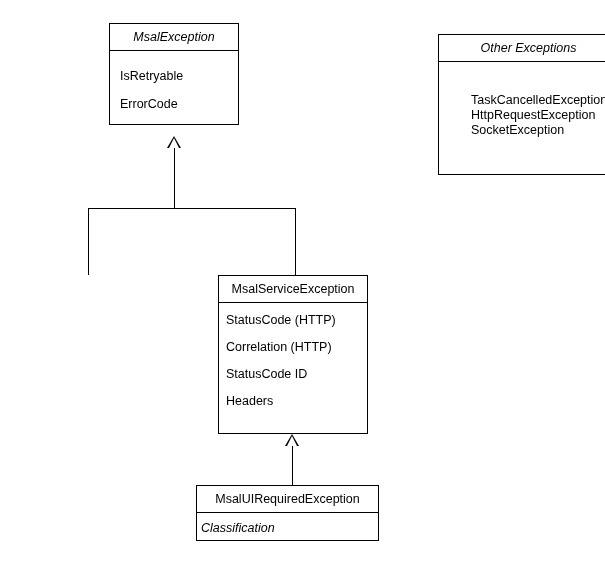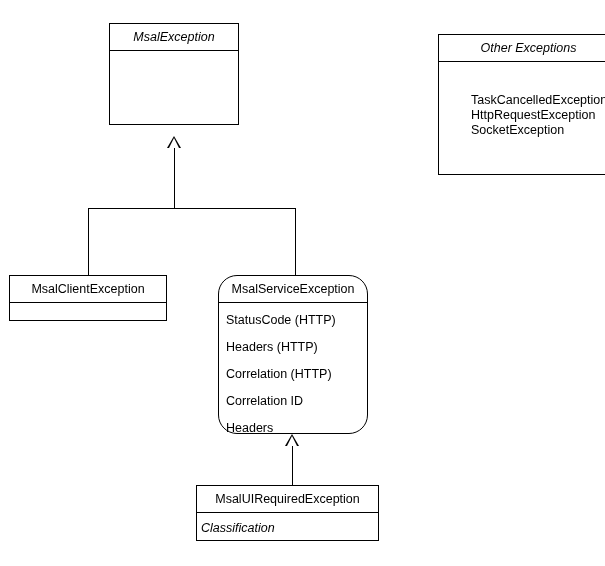--- a/index.html
+++ b/index.html
@@ -87,21 +87,20 @@
   }
   #box-msal-client-exception .uml-body {
     height: 18px;
   }
   
   #box-msal-service-exception {
     left: 218px;
     top: 275px;
     width: 150px;
     height: 159px;
-    border-radius: 19px;
   }
   #box-msal-service-exception .uml-body {
     padding: 10px 0 0 7px;
   }
   #box-msal-service-exception .attr {
     margin-bottom: 13px;
   }
   
   #box-msal-uirequired-exception {
     left: 196px;
@@ -162,43 +161,42 @@
   </div>
 
   <div class="conn vline" style="left:292px; top:446px; height:39px;"></div>
   <div class="arrowhead" style="left:292px; top:434px;">
     <span class="tri-outer"></span>
     <span class="tri-inner"></span>
   </div>
 
   <div class="uml-box" id="box-msal-exception">
     <div class="uml-header italic">MsalException</div>
+    <div class="uml-body">
+      <div class="attr">IsRetryable</div>
+      <div class="attr">ErrorCode</div>
+    </div>
   </div>
 
   <div class="uml-box" id="box-other-exceptions">
     <div class="uml-header italic">Other Exceptions</div>
     <div class="uml-body">
       <div class="attr">TaskCancelledException</div>
       <div class="attr">HttpRequestException</div>
       <div class="attr">SocketException</div>
     </div>
   </div>
 
-  <div class="uml-box" id="box-msal-client-exception">
-    <div class="uml-header">MsalClientException</div>
-    <div class="uml-body"></div>
-  </div>
 
   <div class="uml-box" id="box-msal-service-exception">
     <div class="uml-header">MsalServiceException</div>
     <div class="uml-body">
       <div class="attr">StatusCode (HTTP)</div>
-      <div class="attr">Headers (HTTP)</div>
       <div class="attr">Correlation (HTTP)</div>
-      <div class="attr">Correlation ID</div>
+      <div class="attr">StatusCode ID</div>
       <div class="attr">Headers</div>
     </div>
   </div>
 
   <div class="uml-box" id="box-msal-uirequired-exception">
     <div class="uml-header">MsalUIRequiredException</div>
     <div class="uml-body">
       <div class="attr">Classification</div>
     </div>
   </div>

